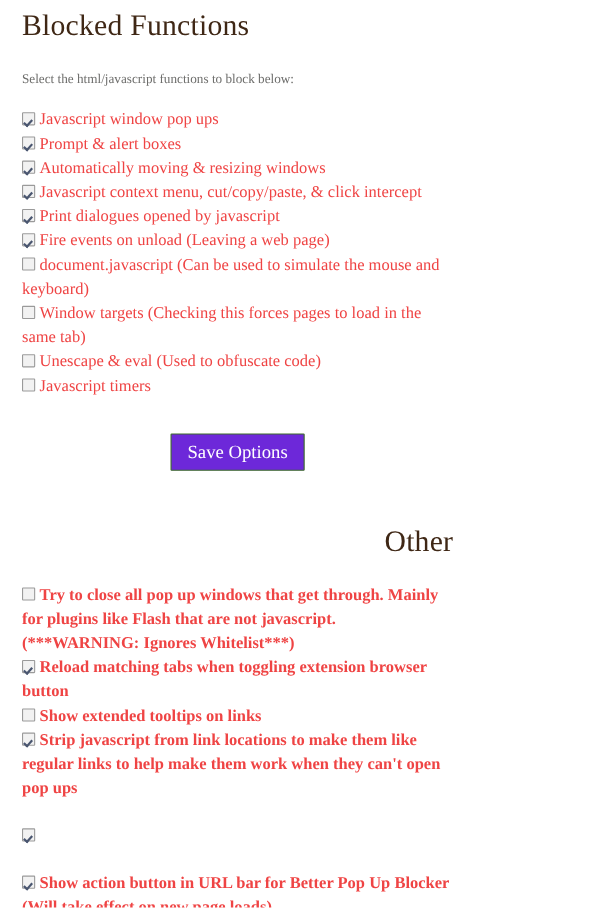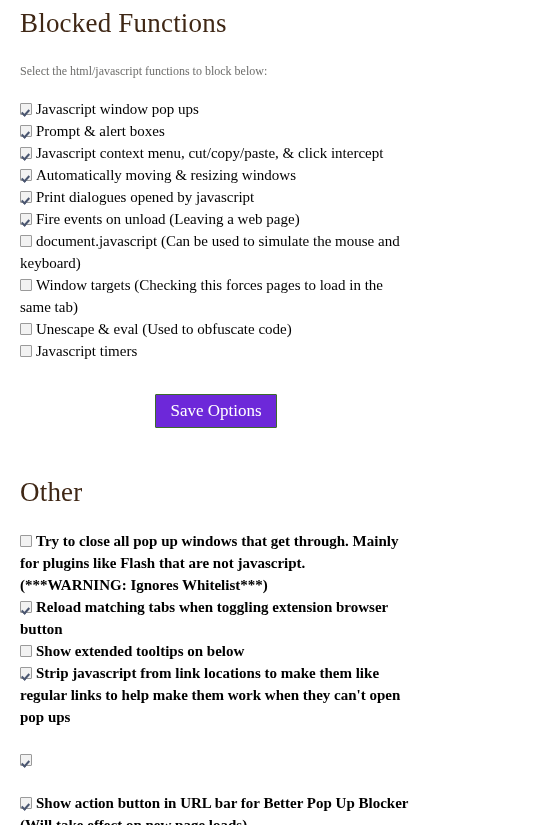--- a/index.html
+++ b/index.html
@@ -24,21 +24,21 @@
   h1.section-title {
     font-family: "Liberation Serif", "DejaVu Serif", serif;
     font-size: 27px;
     font-weight: normal;
     color: #3f2715;
     margin: 0;
     padding: 0;
     letter-spacing: 0.2px;
   }
   #blocked-title-wrap { padding-top: 8px; }
-  #other-title-wrap { padding-top: 5px; }
+  #other-title-wrap { padding-top: 5px; text-align: right; }
 
   p.intro {
     font-size: 12px;
     margin: 0;
     padding: 0;
     color: #6e6e6c;
     line-height: 1.3;
   }
   .intro-wrap { margin-top: 25px; }
 
@@ -46,21 +46,21 @@
     margin: 0;
     padding: 0;
     list-style: none;
   }
   .checklist.tight { margin-top: 18px; }
   .checklist.loose { margin-top: 22px; }
 
   .check-item {
     font-size: 15px;
     line-height: 22px;
-    color: #000000;
+    color: #ef4444;
     margin: 0 0 0 0;
     padding: 0;
     text-indent: 0;
   }
   .checklist.loose .check-item { margin-bottom: 0px; font-weight: bold; }
   .check-item.spaced { margin-top: 21px; }
 
   
   .cbox {
     display: inline-block;
@@ -123,22 +123,22 @@
     <h1 class="section-title">Blocked Functions</h1>
   </div>
 
   <div class="intro-wrap">
     <p class="intro">Select the html/javascript functions to block below:</p>
   </div>
 
   <ul class="checklist tight" id="blocked-list">
       <li class="check-item"><span class="cbox checked"></span><span class="check-label">Javascript window pop ups</span></li>
       <li class="check-item"><span class="cbox checked"></span><span class="check-label">Prompt &amp; alert boxes</span></li>
+      <li class="check-item"><span class="cbox checked"></span><span class="check-label">Automatically moving &amp; resizing windows</span></li>
       <li class="check-item"><span class="cbox checked"></span><span class="check-label">Javascript context menu, cut/copy/paste, &amp; click intercept</span></li>
-      <li class="check-item"><span class="cbox checked"></span><span class="check-label">Automatically moving &amp; resizing windows</span></li>
       <li class="check-item"><span class="cbox checked"></span><span class="check-label">Print dialogues opened by javascript</span></li>
       <li class="check-item"><span class="cbox checked"></span><span class="check-label">Fire events on unload (Leaving a web page)</span></li>
       <li class="check-item"><span class="cbox"></span><span class="check-label">document.javascript (Can be used to simulate the mouse and keyboard)</span></li>
       <li class="check-item"><span class="cbox"></span><span class="check-label">Window targets (Checking this forces pages to load in the same tab)</span></li>
       <li class="check-item"><span class="cbox"></span><span class="check-label">Unescape &amp; eval (Used to obfuscate code)</span></li>
       <li class="check-item"><span class="cbox"></span><span class="check-label">Javascript timers</span></li>
     </ul>
 
   <div class="btn-row" id="save-row-1">
     <button class="save-btn">Save Options</button>
@@ -146,21 +146,21 @@
 
   <div class="gap-large"></div>
 
   <div id="other-title-wrap">
     <h1 class="section-title">Other</h1>
   </div>
 
   <ul class="checklist loose" id="other-list">
       <li class="check-item"><span class="cbox"></span><span class="check-label">Try to close all pop up windows that get through. Mainly for plugins like Flash that are not javascript. (***WARNING: Ignores Whitelist***)</span></li>
       <li class="check-item"><span class="cbox checked"></span><span class="check-label">Reload matching tabs when toggling extension browser button</span></li>
-      <li class="check-item"><span class="cbox"></span><span class="check-label">Show extended tooltips on below</span></li>
+      <li class="check-item"><span class="cbox"></span><span class="check-label">Show extended tooltips on links</span></li>
       <li class="check-item"><span class="cbox checked"></span><span class="check-label">Strip javascript from link locations to make them like regular links to help make them work when they can't open pop ups</span></li>
       <li class="check-item spaced"><span class="cbox checked"></span></li>
       <li class="check-item spaced"><span class="cbox checked"></span><span class="check-label">Show action button in URL bar for Better Pop Up Blocker (Will take effect on new page loads)</span></li>
     </ul>
 
   <div class="btn-row" id="save-row-2">
     <button class="save-btn">Save Options</button>
   </div>
 
 </div>

